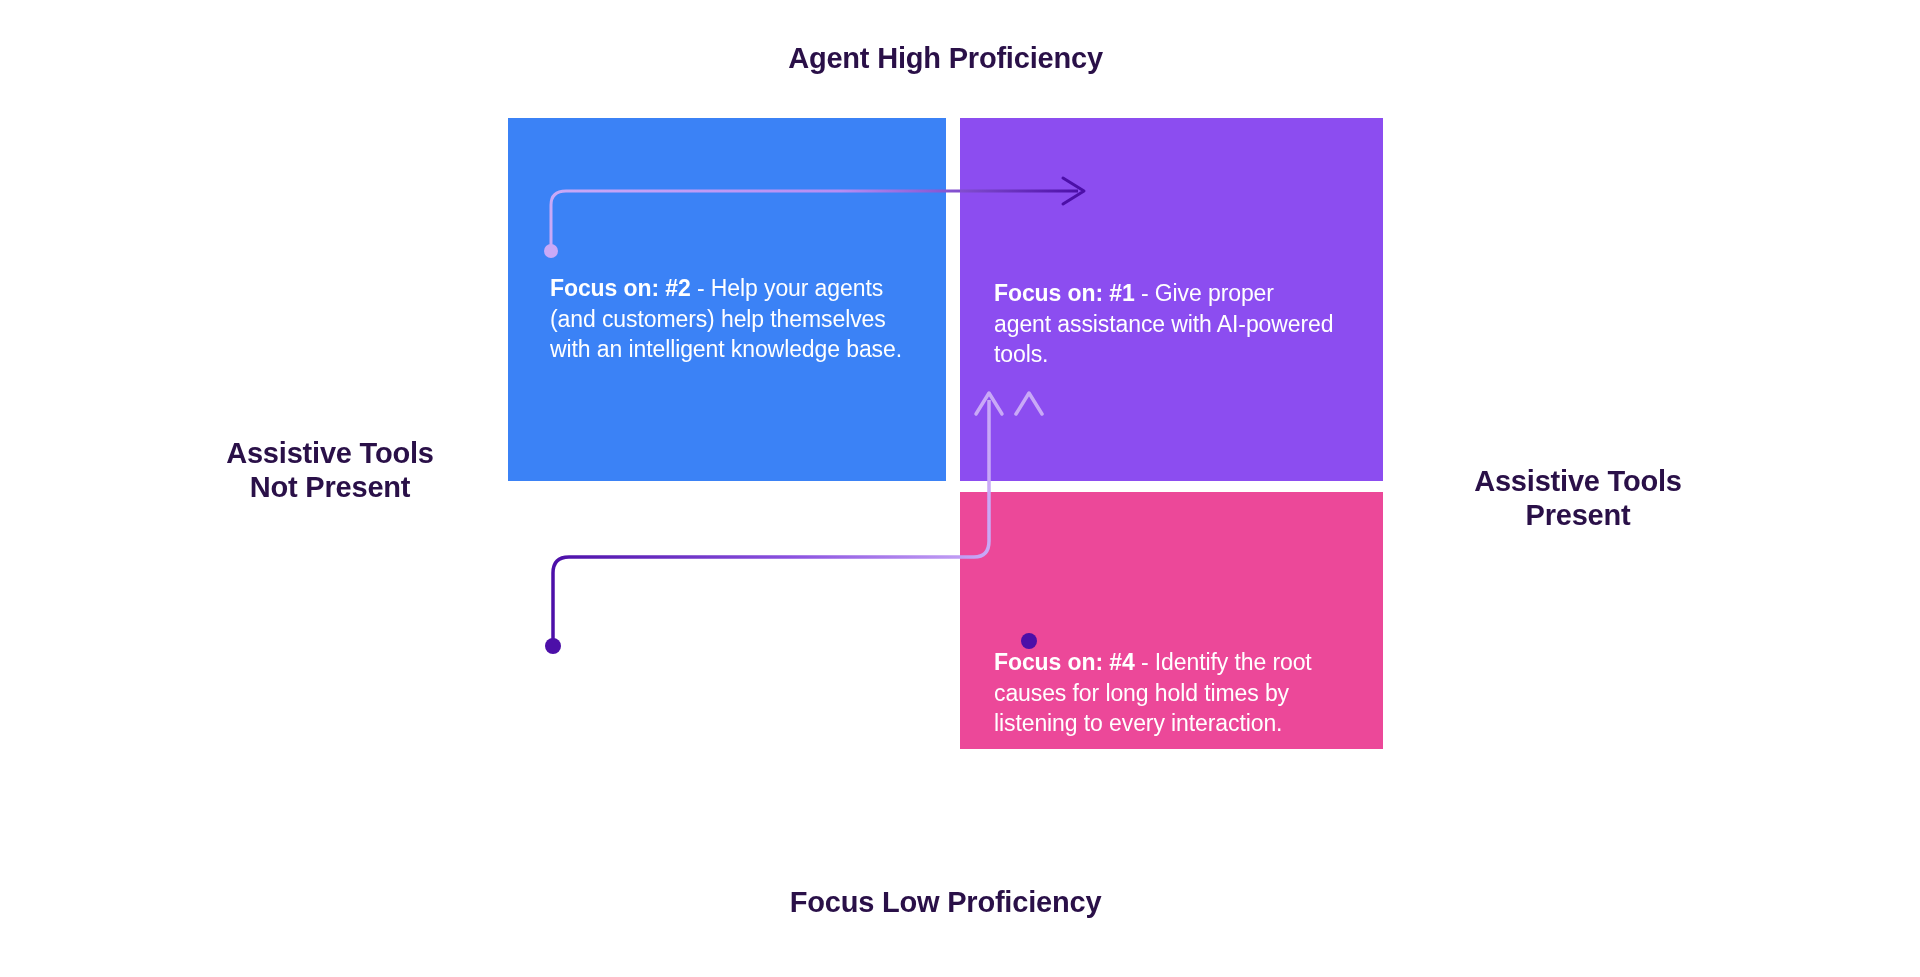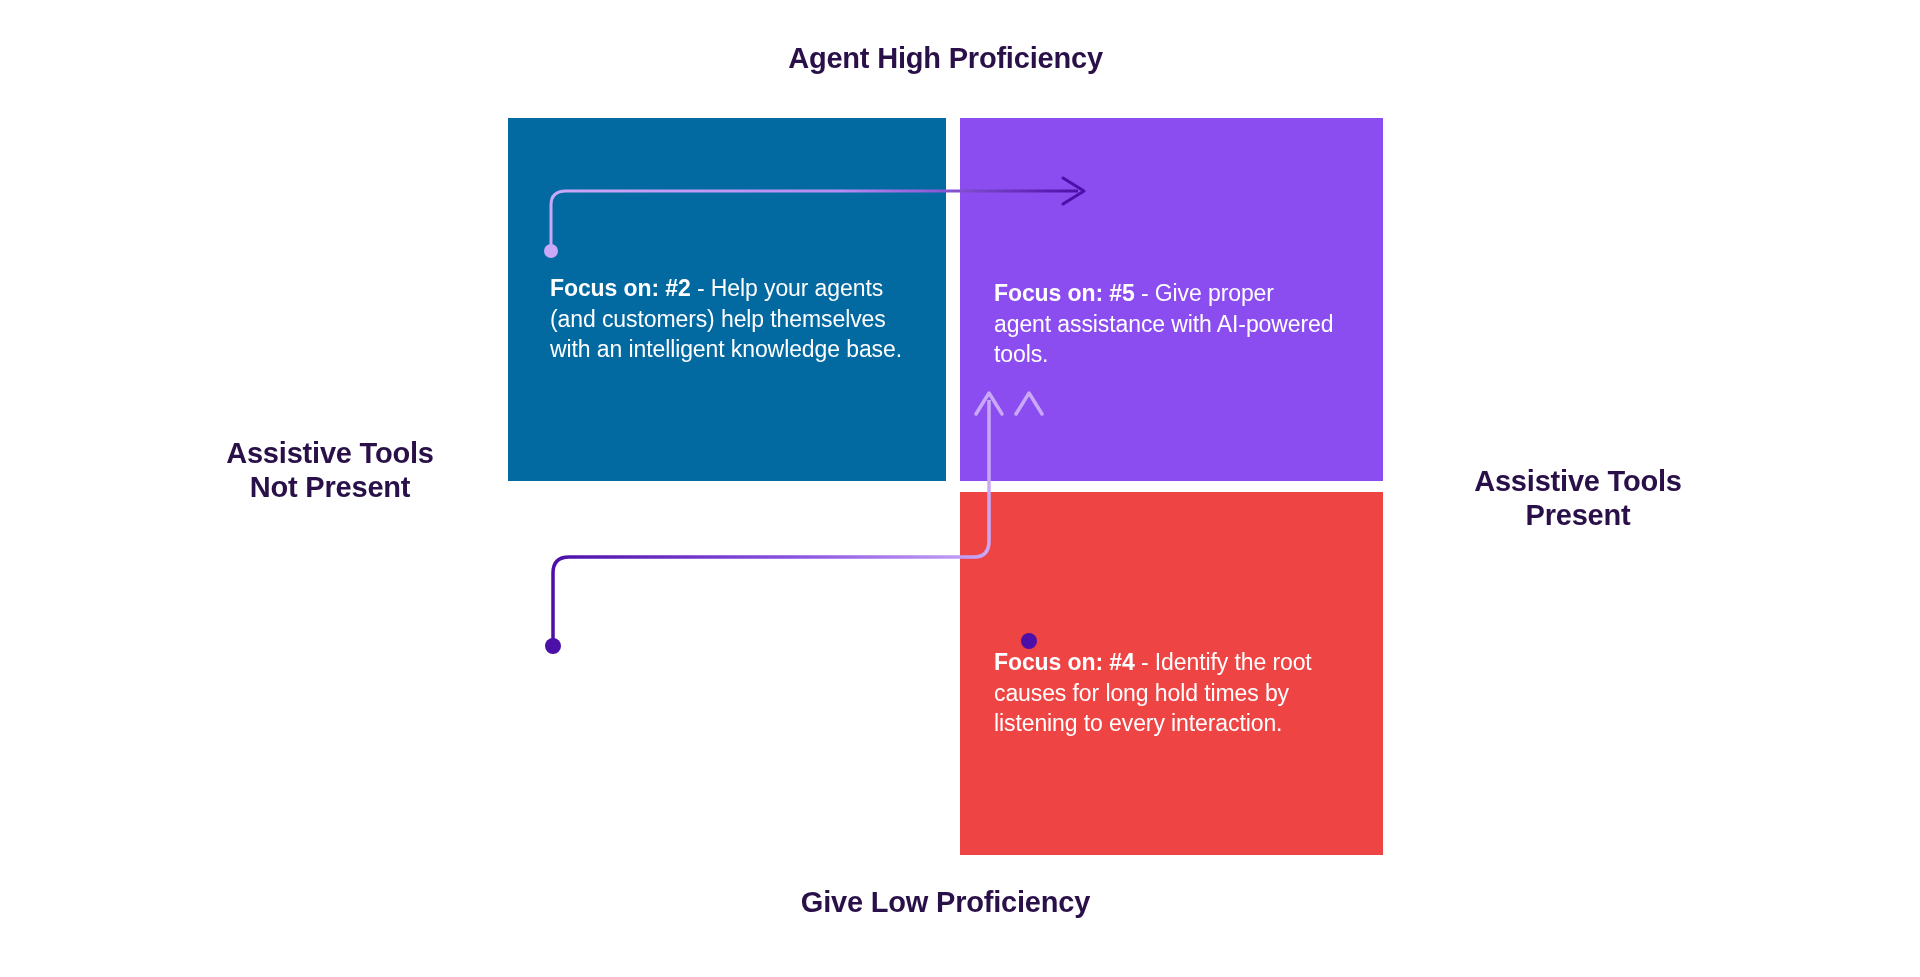--- a/index.html
+++ b/index.html
@@ -61,24 +61,24 @@
     left: 508px;
     top: 118px;
     width: 875px;
     height: 737px;
   }
   .quad {
     position: absolute;
     box-sizing: border-box;
     overflow: hidden;
   }
-  #quad-tl { left: 0;     top: 0;     width: 438px; height: 363px; background: #0369a1; }
+  #quad-tl { left: 0;     top: 0;     width: 438px; height: 363px; background: #3b82f6; }
   #quad-tr { left: 452px; top: 0;     width: 423px; height: 363px; background: #8c4df0; }
   #quad-bl { left: 0;     top: 374px; width: 438px; height: 363px; background: #b28ef5; }
-  #quad-br { left: 452px; top: 374px; width: 423px; height: 363px; background: #ef4444; }
+  #quad-br { left: 452px; top: 374px; width: 423px; height: 257px; background: #ec4899; }
 
   .quad-text {
     position: absolute;
     color: #ffffff;
     font-size: 23px;
     line-height: 1.33;
     letter-spacing: -0.1px;
   }
   .quad-text b { font-weight: bold; }
 
@@ -102,33 +102,33 @@
 <div id="stage">
 
   <div class="axis-label" id="label-top">Agent High Proficiency</div>
 
   <div class="axis-label" id="label-left">Assistive Tools
 Not Present</div>
 
   <div class="axis-label" id="label-right">Assistive Tools
 Present</div>
 
-  <div class="axis-label" id="label-bottom">Give Low Proficiency</div>
+  <div class="axis-label" id="label-bottom">Focus Low Proficiency</div>
 
   <div id="grid">
 
     <div class="quad" id="quad-tl">
       <div class="quad-text" id="text-tl">
         <b>Focus on: #2</b><span> - Help your agents (and customers) help themselves with an intelligent knowledge base.</span>
       </div>
     </div>
 
     <div class="quad" id="quad-tr">
       <div class="quad-text" id="text-tr">
-        <b>Focus on: #5</b><span> - Give proper agent assistance with AI-powered tools.</span>
+        <b>Focus on: #1</b><span> - Give proper agent assistance with AI-powered tools.</span>
       </div>
     </div>
 
 
     <div class="quad" id="quad-br">
       <div class="quad-text" id="text-br">
         <b>Focus on: #4</b><span> - Identify the root causes for long hold times by listening to every interaction.</span>
       </div>
     </div>
   </div>

